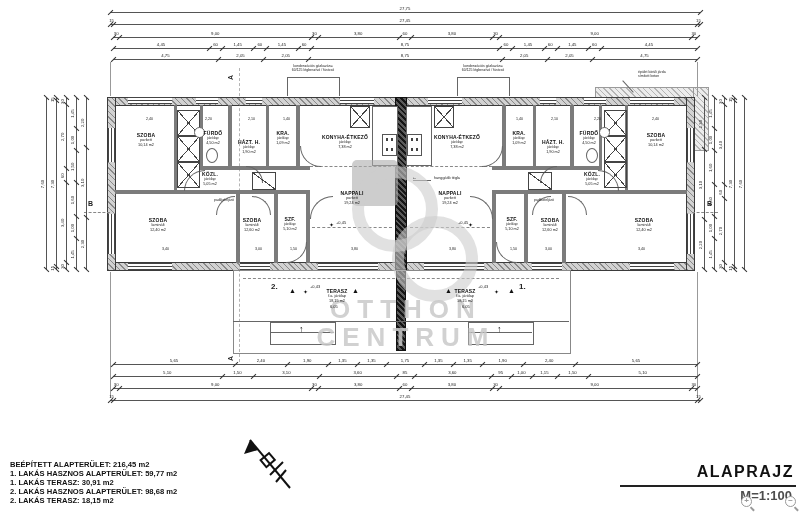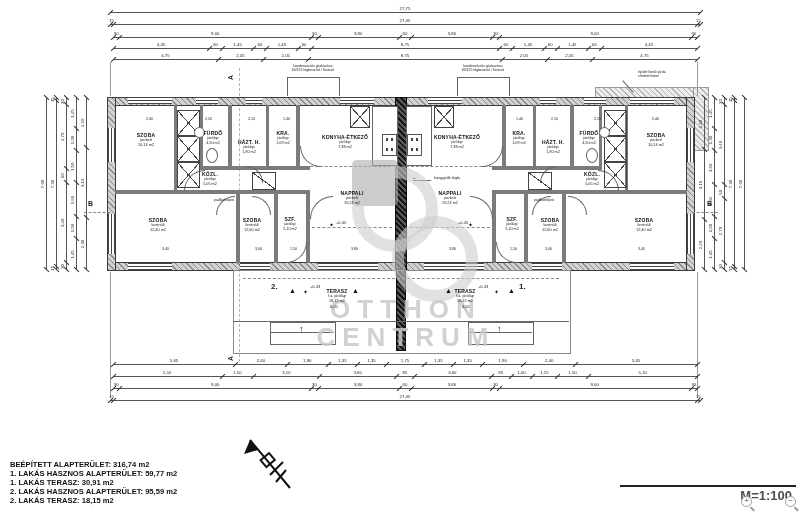--- a/index.html
+++ b/index.html
@@ -630,25 +630,26 @@
     <g stroke="#111" stroke-width="2" fill="none">
       <line x1="62" y1="68" x2="22" y2="20"></line>
       <line x1="48" y1="62" x2="58" y2="50"></line>
       <line x1="42" y1="55" x2="55" y2="42"></line>
       <rect x="34" y="36" width="11" height="9" transform="rotate(-40 39 40)"></rect>
     </g>
     <polygon points="22,20 16,34 30,30" fill="#111"></polygon>
   </svg>
 
   <div class="legend">
-    <div>BEÉPÍTETT ALAPTERÜLET: 316,74 m2</div>
+    <div>BEÉPÍTETT ALAPTERÜLET: 216,45 m2</div>
     <div>1. LAKÁS HASZNOS ALAPTERÜLET: 59,77 m2</div>
     <div>1. LAKÁS TERASZ: 30,91 m2</div>
-    <div>2. LAKÁS HASZNOS ALAPTERÜLET: 95,59 m2</div>
+    <div>2. LAKÁS HASZNOS ALAPTERÜLET: 98,68 m2</div>
     <div>2. LAKÁS TERASZ: 18,15 m2</div>
   </div>
 
+  <div class="title">ALAPRAJZ</div>
   <div class="tline"></div>
   <div class="scale">M=1:100</div>
   <div class="mag" style="left:741px;top:496px"><span>+</span></div>
   <div class="mag" style="left:785px;top:496px"><span>−</span></div>
 
 </div>
 
 </body></html>

